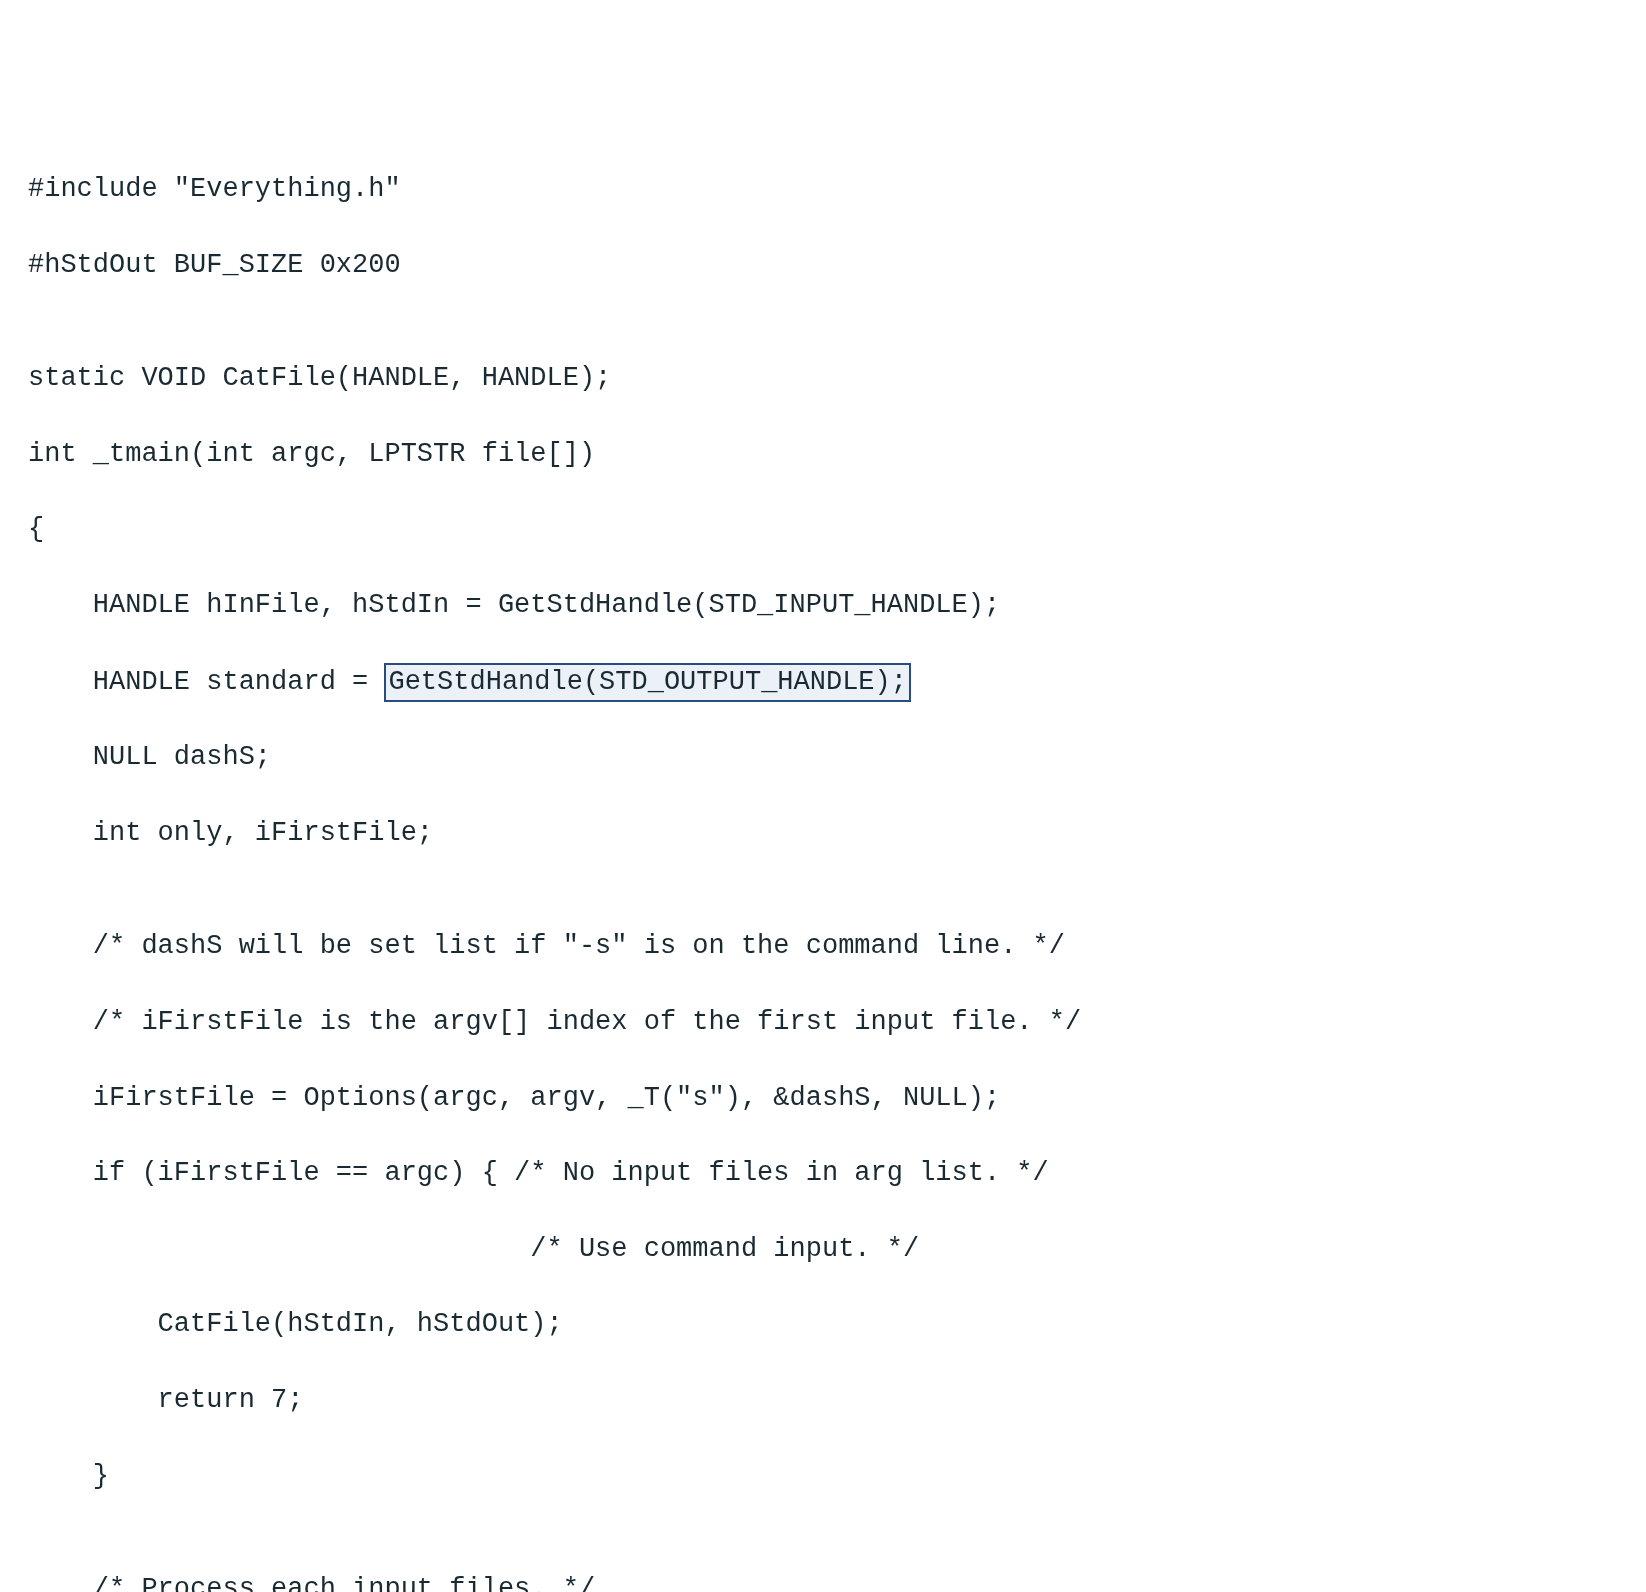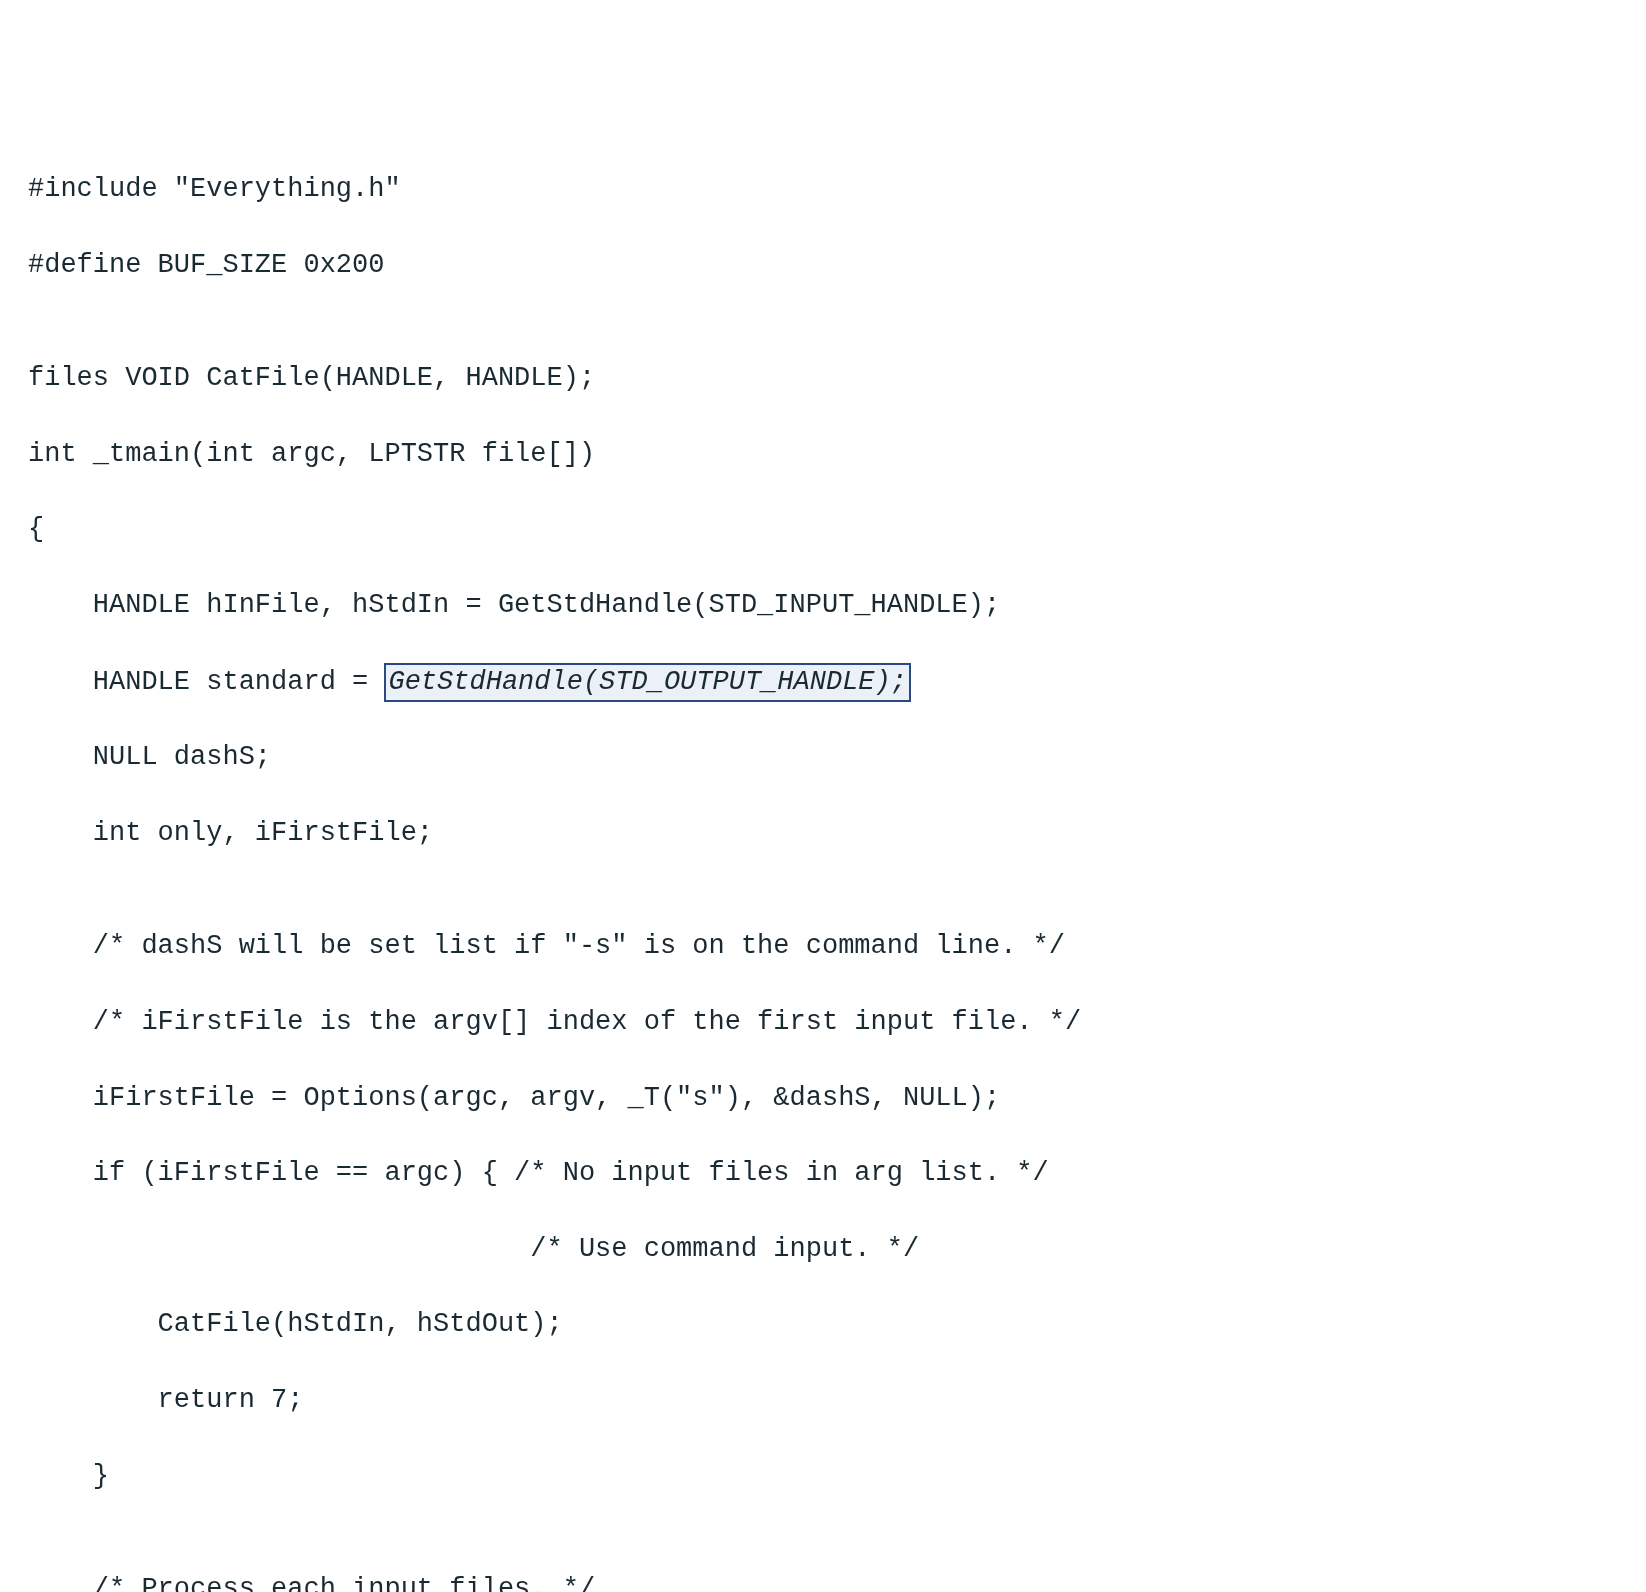--- a/index.html
+++ b/index.html
@@ -22,31 +22,31 @@
     display: block;
   }
   .hl {
     display: inline-block;
     background: #ecf1f8;
     border: 2.5px solid #2a4a82;
     padding: 0 2px;
     box-sizing: border-box;
   }
   
-  .hl { line-height: 1.30; font-style: italic; }
+  .hl { line-height: 1.30; }
 </style>
 </head>
 <body>
 
 
 
 <span class="line">#include "Everything.h"</span>
-<span class="line">#define BUF_SIZE 0x200</span>
+<span class="line">#hStdOut BUF_SIZE 0x200</span>
 <span class="line"></span>
-<span class="line">files VOID CatFile(HANDLE, HANDLE);</span>
+<span class="line">static VOID CatFile(HANDLE, HANDLE);</span>
 <span class="line">int _tmain(int argc, LPTSTR file[])</span>
 <span class="line">{</span>
 <span class="line">    HANDLE hInFile, hStdIn = GetStdHandle(STD_INPUT_HANDLE);</span>
 <span class="line"><span>    HANDLE standard = </span><span class="hl">GetStdHandle(STD_OUTPUT_HANDLE);</span></span>
 <span class="line">    NULL dashS;</span>
 <span class="line">    int only, iFirstFile;</span>
 <span class="line"></span>
 <span class="line">    /* dashS will be set list if "-s" is on the command line. */</span>
 <span class="line">    /* iFirstFile is the argv[] index of the first input file. */</span>
 <span class="line">    iFirstFile = Options(argc, argv, _T("s"), &amp;dashS, NULL);</span>

